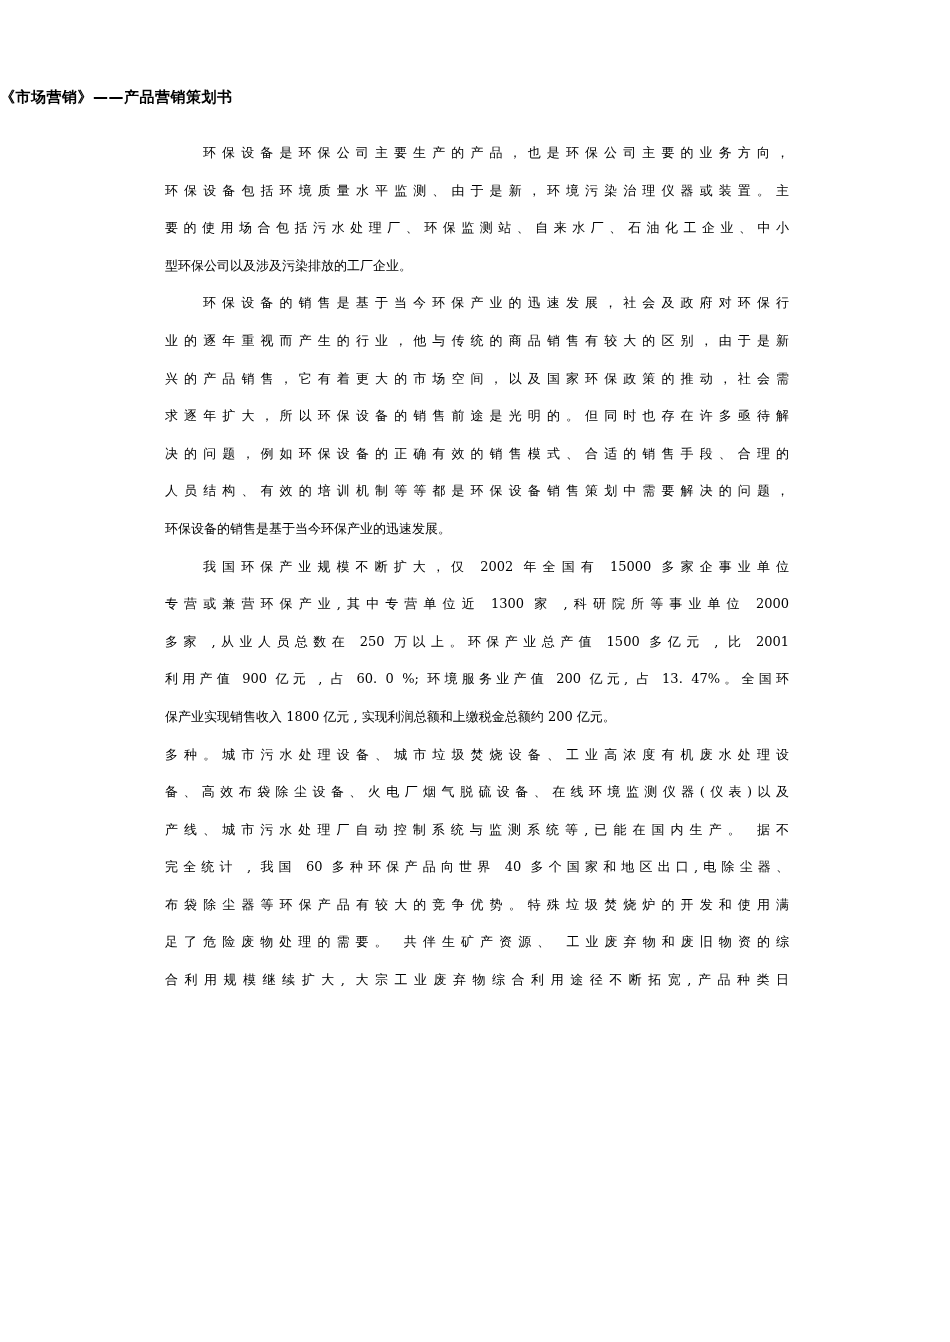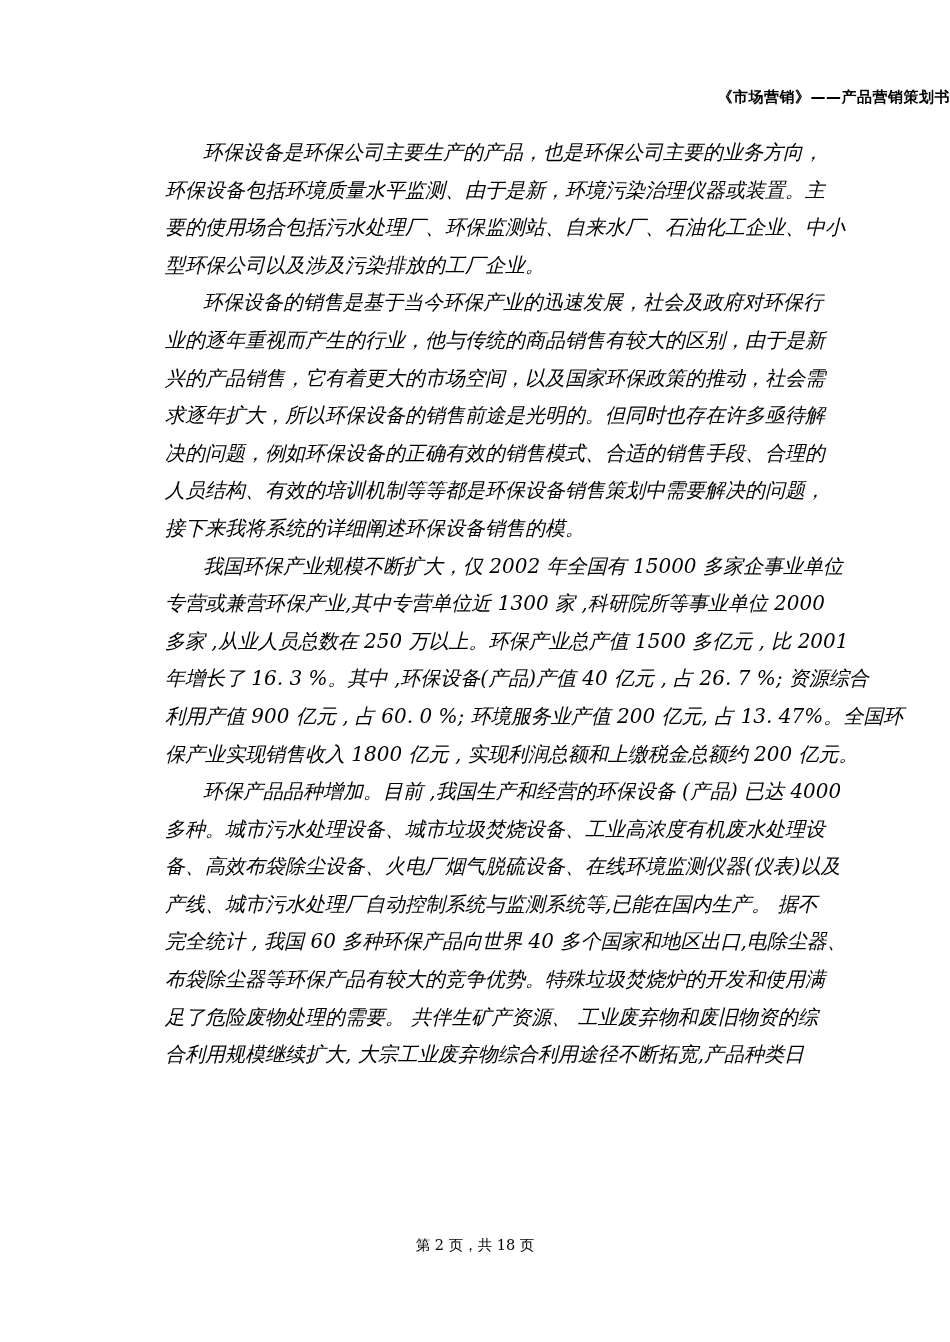--- a/index.html
+++ b/index.html
@@ -19,45 +19,44 @@
       position: absolute;
       left: 0; top: 0;
       width: 950px; height: 1342px;
       background: #fff;
     }
     .header-title {
       position: absolute;
       top: 88px;
       left: 0;
       width: 950px;
-      text-align: right;
+      text-align: left;
       font-family: "DejaVu Sans", "Liberation Sans", sans-serif;
       font-weight: bold;
       font-size: 15px;
       letter-spacing: 0.5px;
     }
     .body-text {
       position: absolute;
       left: 165px;
       top: 134px;
       width: 624px;
     }
     .para {
       margin: 0;
     }
     .line {
       display: block;
       height: 37.6px;
       line-height: 37.6px;
-      font-size: 20px;
+      font-size: 13px;
       white-space: nowrap;
       text-align: justify;
       text-align-last: justify;
       letter-spacing: 0px;
-      font-style: italic;
     }
     .line.last {
       text-align-last: left;
     }
     .line.indent {
       padding-left: 38px;
     }
     .footer {
       position: absolute;
       top: 1236px;
@@ -83,41 +82,38 @@
       <span class="line last">型环保公司以及涉及污染排放的工厂企业。</span>
     </div>
 
     <div class="para">
       <span class="line indent">环保设备的销售是基于当今环保产业的迅速发展，社会及政府对环保行</span>
       <span class="line">业的逐年重视而产生的行业，他与传统的商品销售有较大的区别，由于是新</span>
       <span class="line">兴的产品销售，它有着更大的市场空间，以及国家环保政策的推动，社会需</span>
       <span class="line">求逐年扩大，所以环保设备的销售前途是光明的。但同时也存在许多亟待解</span>
       <span class="line">决的问题，例如环保设备的正确有效的销售模式、合适的销售手段、合理的</span>
       <span class="line">人员结构、有效的培训机制等等都是环保设备销售策划中需要解决的问题，</span>
-      <span class="line last">接下来我将系统的详细阐述环保设备销售的模。</span>
+      <span class="line last">环保设备的销售是基于当今环保产业的迅速发展。</span>
     </div>
 
     <div class="para">
       <span class="line indent">我国环保产业规模不断扩大，仅 2002 年全国有 15000 多家企事业单位</span>
       <span class="line">专营或兼营环保产业,其中专营单位近 1300 家 ,科研院所等事业单位 2000</span>
       <span class="line">多家 ,从业人员总数在 250 万以上。环保产业总产值 1500 多亿元 , 比 2001</span>
-      <span class="line">年增长了 16. 3 %。其中 ,环保设备(产品)产值 40 亿元 , 占 26. 7 %; 资源综合</span>
       <span class="line">利用产值 900 亿元 , 占 60. 0 %; 环境服务业产值 200 亿元, 占 13. 47%。全国环</span>
       <span class="line last">保产业实现销售收入 1800 亿元 , 实现利润总额和上缴税金总额约 200 亿元。</span>
     </div>
 
     <div class="para">
-      <span class="line indent">环保产品品种增加。目前 ,我国生产和经营的环保设备 (产品) 已达 4000</span>
       <span class="line">多种。城市污水处理设备、城市垃圾焚烧设备、工业高浓度有机废水处理设</span>
       <span class="line">备、高效布袋除尘设备、火电厂烟气脱硫设备、在线环境监测仪器(仪表)以及</span>
       <span class="line">产线、城市污水处理厂自动控制系统与监测系统等,已能在国内生产。 据不</span>
       <span class="line">完全统计 , 我国 60 多种环保产品向世界 40 多个国家和地区出口,电除尘器、</span>
       <span class="line">布袋除尘器等环保产品有较大的竞争优势。特殊垃圾焚烧炉的开发和使用满</span>
       <span class="line">足了危险废物处理的需要。 共伴生矿产资源、 工业废弃物和废旧物资的综</span>
       <span class="line">合利用规模继续扩大, 大宗工业废弃物综合利用途径不断拓宽,产品种类日</span>
     </div>
 
 
   </div>
 
-  <div class="footer">第 2 页，共 18 页</div>
 
 </div>
 
 </body></html>

